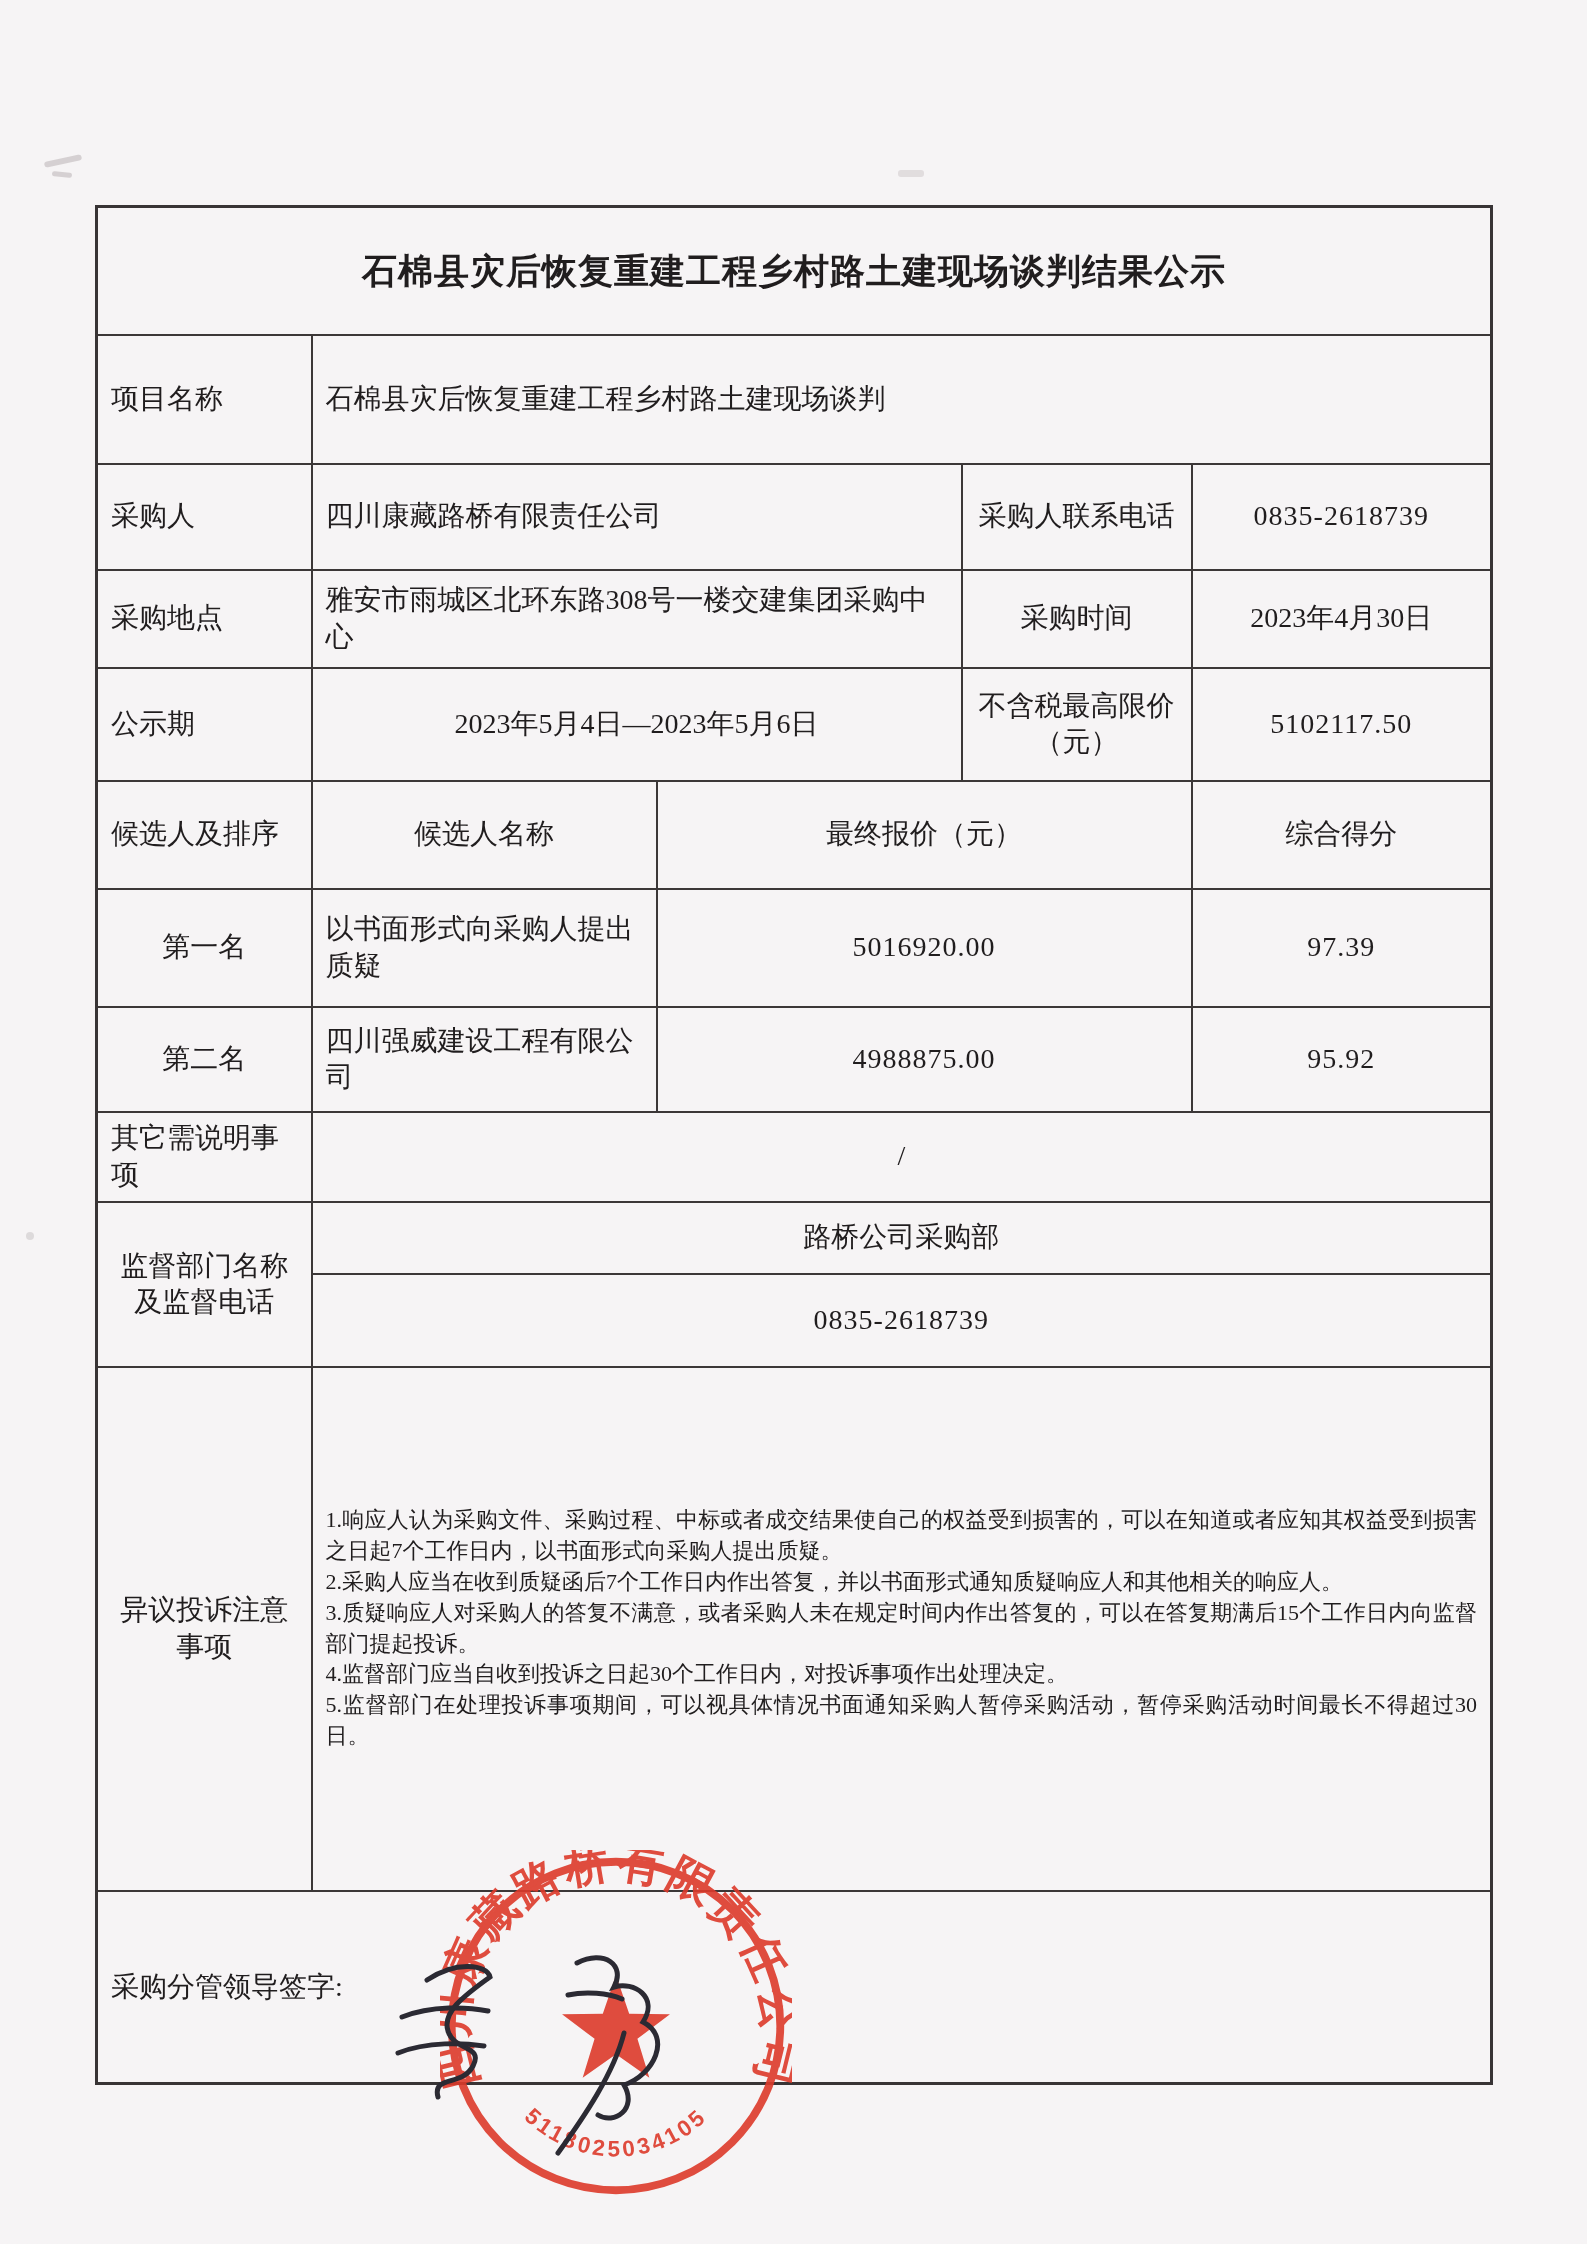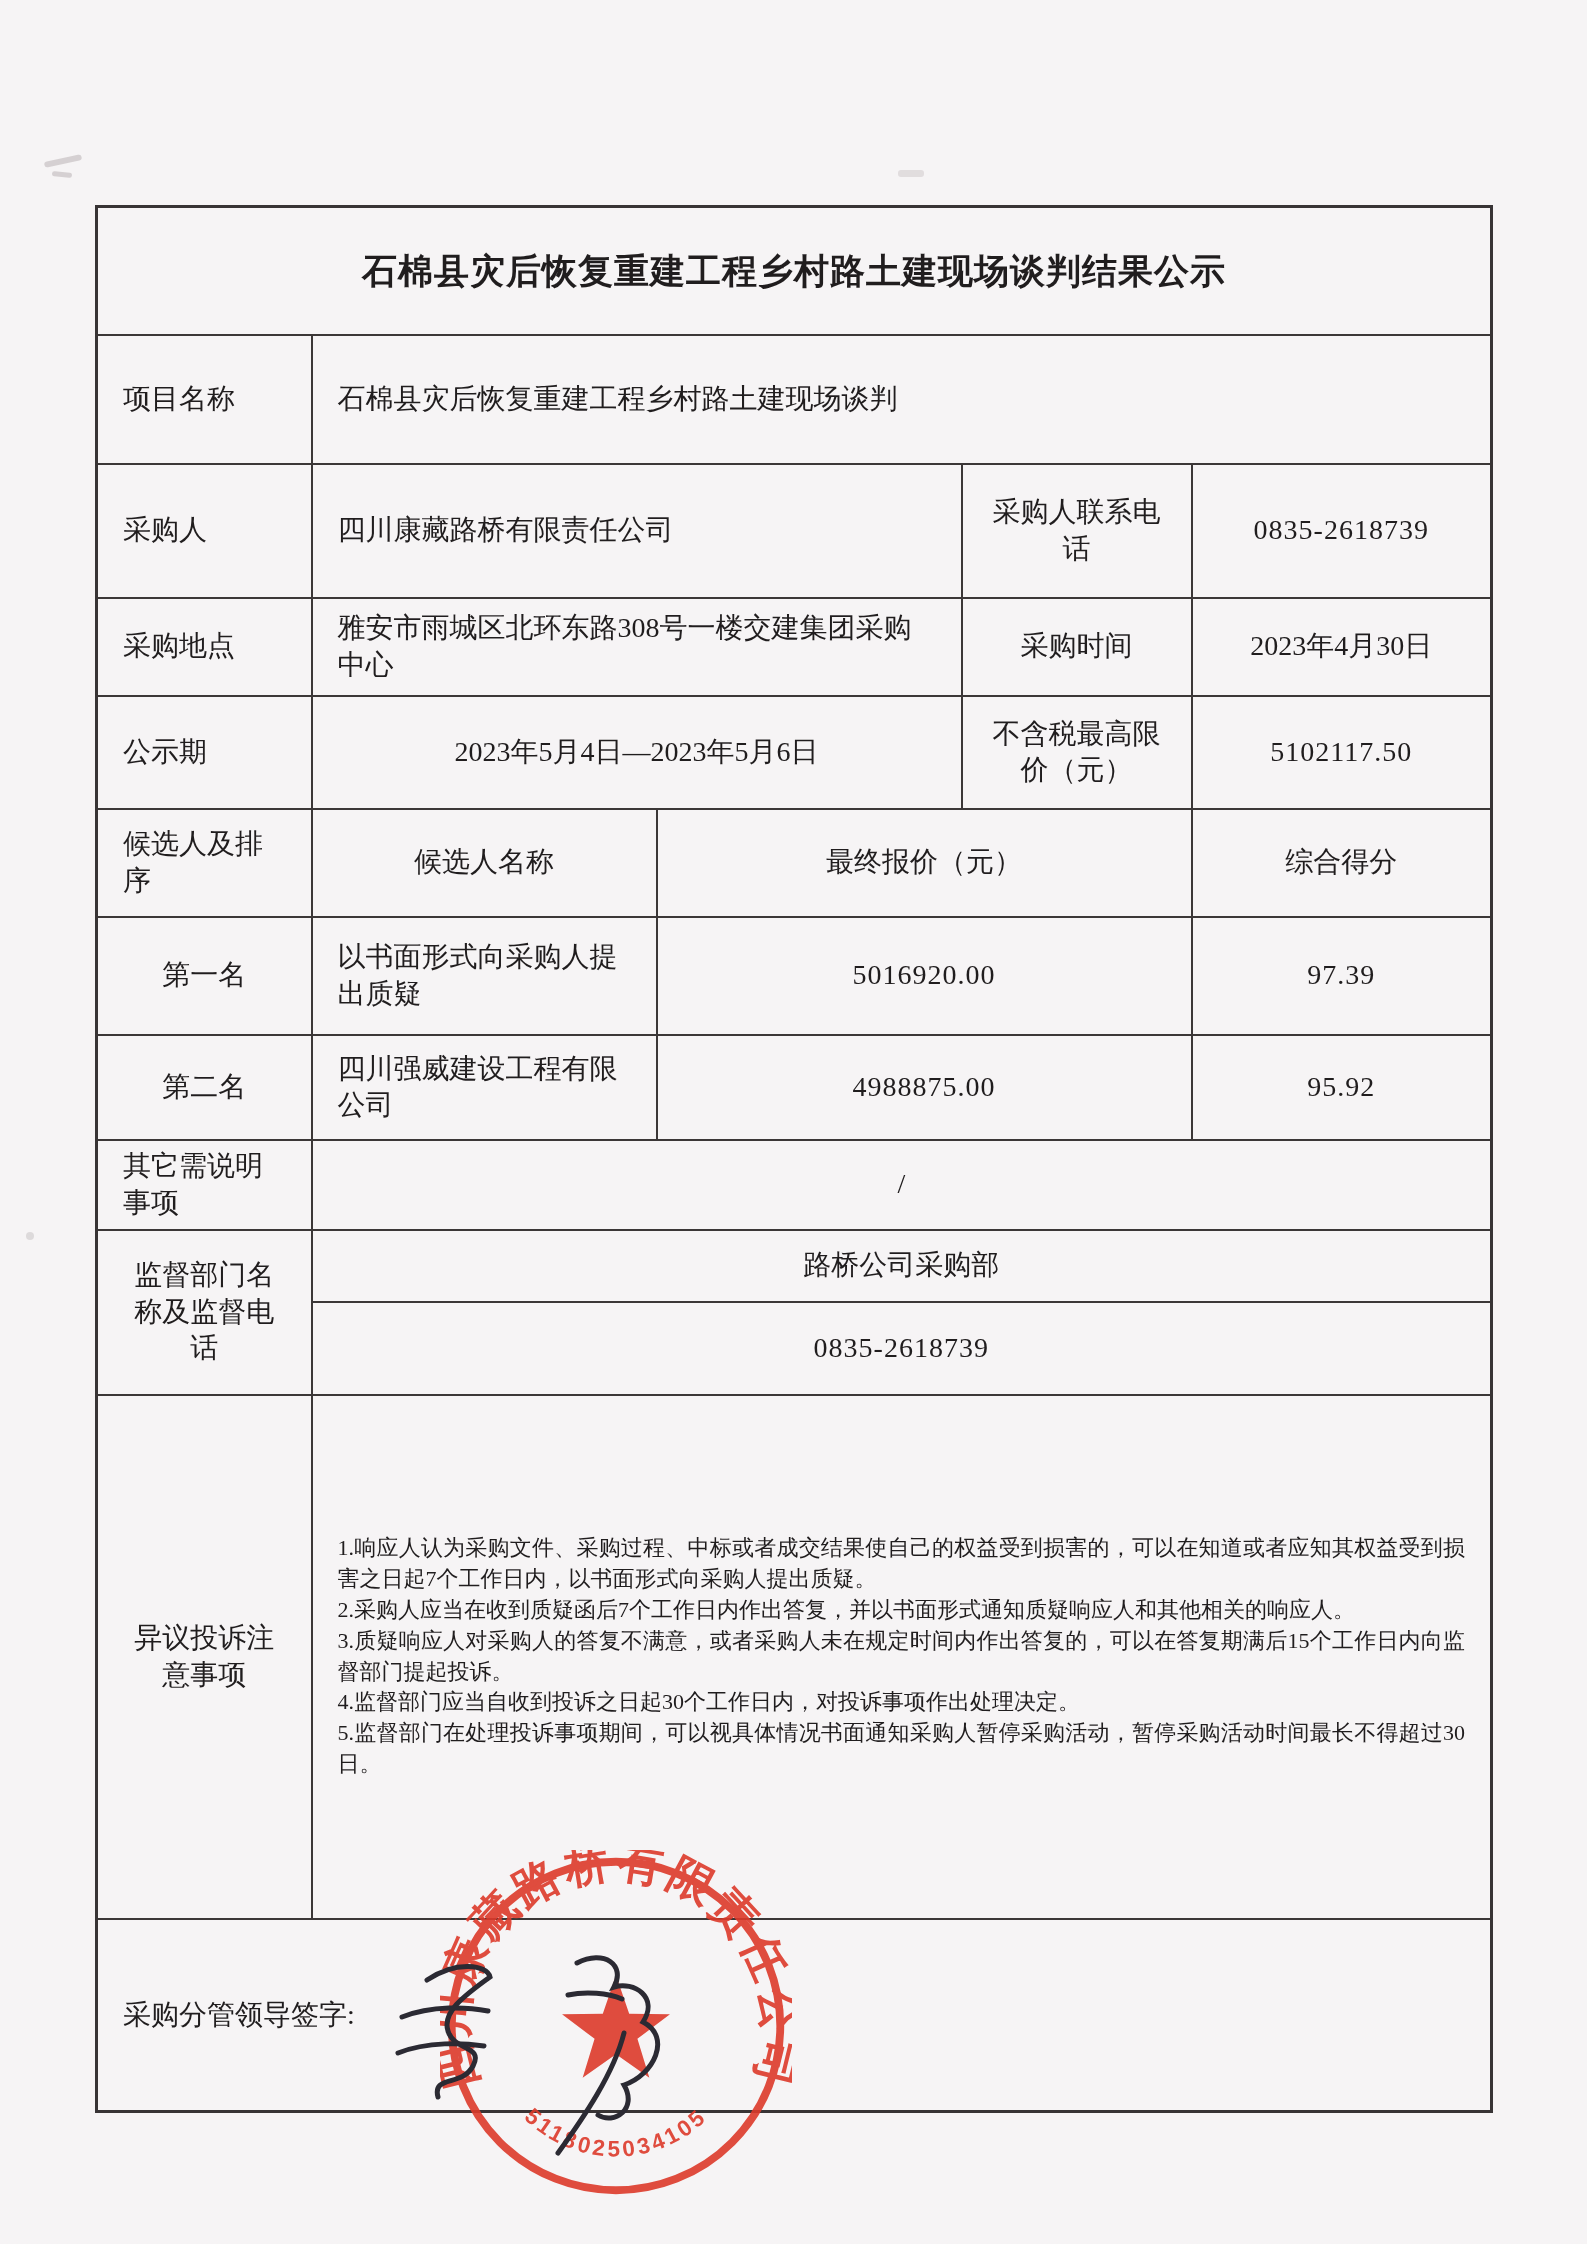--- a/index.html
+++ b/index.html
@@ -21,21 +21,21 @@
   table.doc-table{
     position:absolute;left:95px;top:205px;width:1395px;
     border-collapse:collapse;table-layout:fixed;
     border:3px solid #38General;
     border:3px solid #383435;
     font-size:28px;line-height:1.3;
   }
   .doc-table td{
     border:2px solid #3b3737;
     vertical-align:middle;
-    padding:6px 25px;
+    padding:6px 13px;
     overflow:hidden;
   }
   .title-cell{
     font-family:"Liberation Sans", sans-serif;
     font-weight:700;font-size:35px;letter-spacing:1px;
     text-align:center;
   }
   .lbl{padding-left:10px;}
   .c{text-align:center;}
   .num{font-family:"Liberation Serif", serif;letter-spacing:1px;text-align:center;}
@@ -71,21 +71,21 @@
     <tbody>
       <tr style="height:128px">
         <td colspan="5" class="title-cell">石棉县灾后恢复重建工程乡村路土建现场谈判结果公示</td>
       </tr>
 
       <tr style="height:129px">
         <td class="lbl">项目名称</td>
         <td colspan="4">石棉县灾后恢复重建工程乡村路土建现场谈判</td>
       </tr>
 
-      <tr style="height:134px">
+      <tr style="height:106px">
         <td class="lbl">采购人</td>
         <td colspan="2">四川康藏路桥有限责任公司</td>
         <td class="c">采购人联系电话</td>
         <td class="c num">0835-2618739</td>
       </tr>
 
       <tr style="height:98px">
         <td class="lbl">采购地点</td>
         <td colspan="2">雅安市雨城区北环东路308号一楼交建集团采购中心</td>
         <td class="c">采购时间</td>

